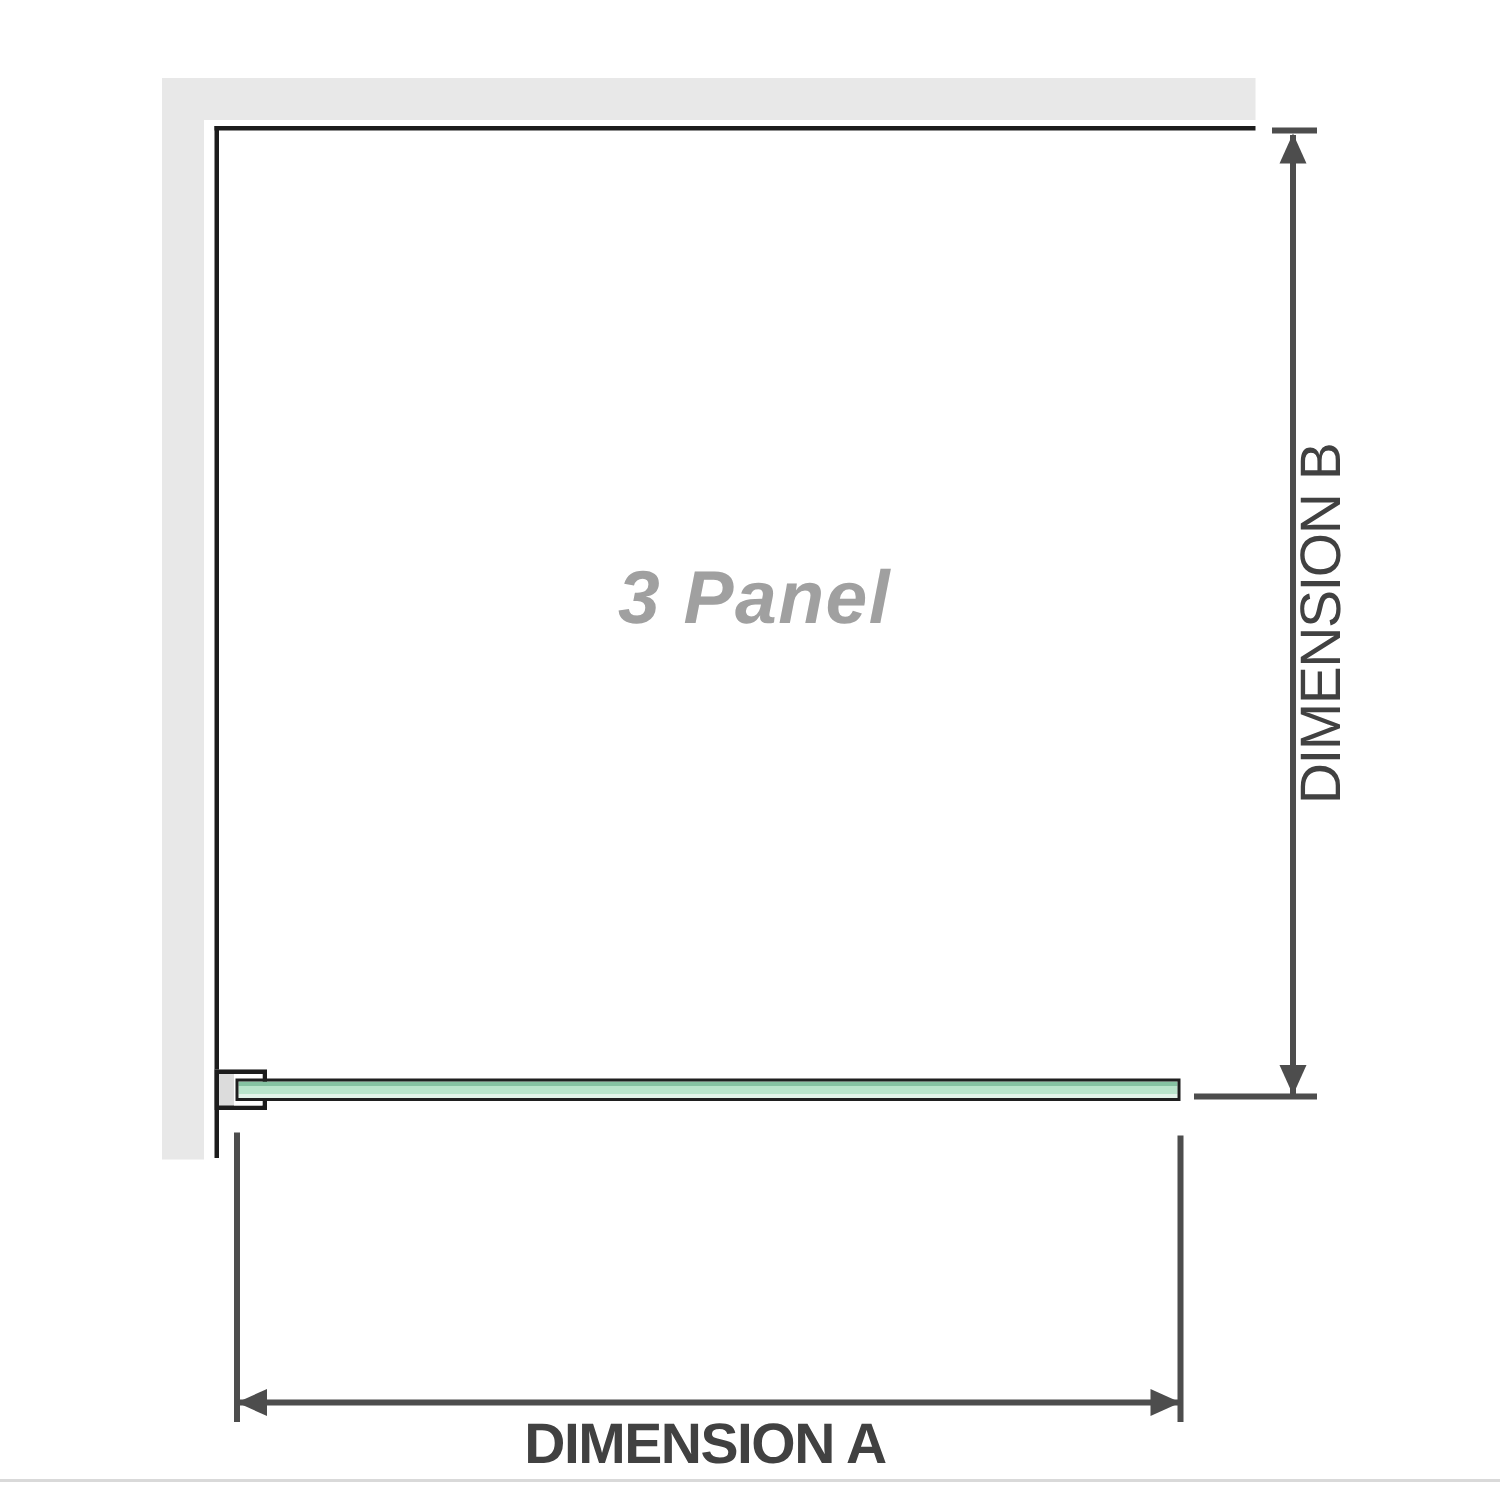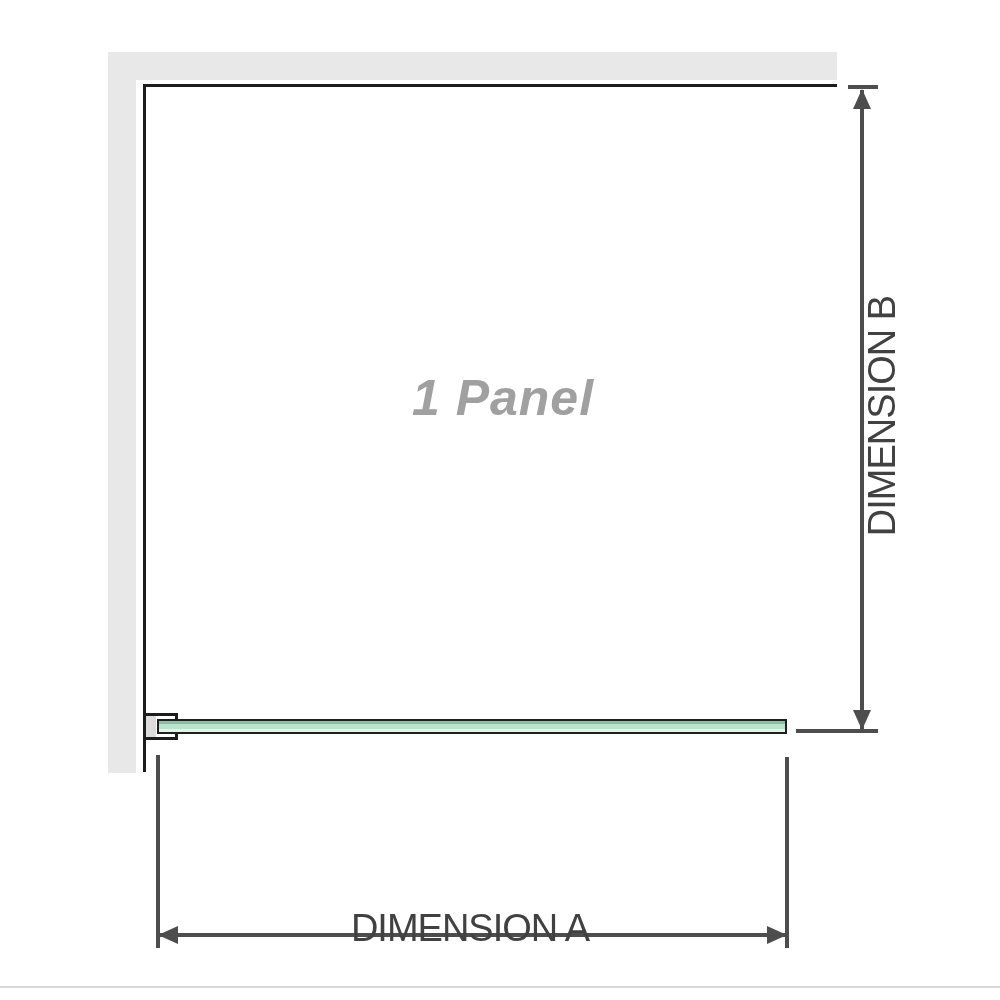--- a/index.html
+++ b/index.html
@@ -104,39 +104,40 @@
   }
 
   .dim-label{
     font-size:38px;
     letter-spacing:-1px;
     color:var(--label);
     white-space:nowrap;
     font-weight:normal;
   }
   .dim-a-label{
-    left:470px;top:928px;
+    left:470px;top:964px;
     transform:translate(-50%,-50%);
+    font-weight:bold;
   }
   .dim-b-label{
     left:882px;top:416px;
     transform:translate(-50%,-50%) rotate(-90deg);
   }
 
   .bottom-rule{left:0;top:986px;width:1000px;height:2px;background:var(--bottom-rule);}
 </style>
 </head>
 <body>
 
 <div class="abs wall-top"></div>
 <div class="abs wall-left"></div>
 
 <div class="abs enclosure"></div>
 
-<div class="abs panel-label">1 Panel</div>
+<div class="abs panel-label">3 Panel</div>
 
 <div class="abs bracket">
   <div class="bracket-notch"></div>
 </div>
 
 <div class="abs glass-panel"></div>
 
 <div class="abs dim dim-b-tick-top"></div>
 <div class="abs dim dim-b-tick-bottom"></div>
 <div class="abs dim dim-b-line"></div>

